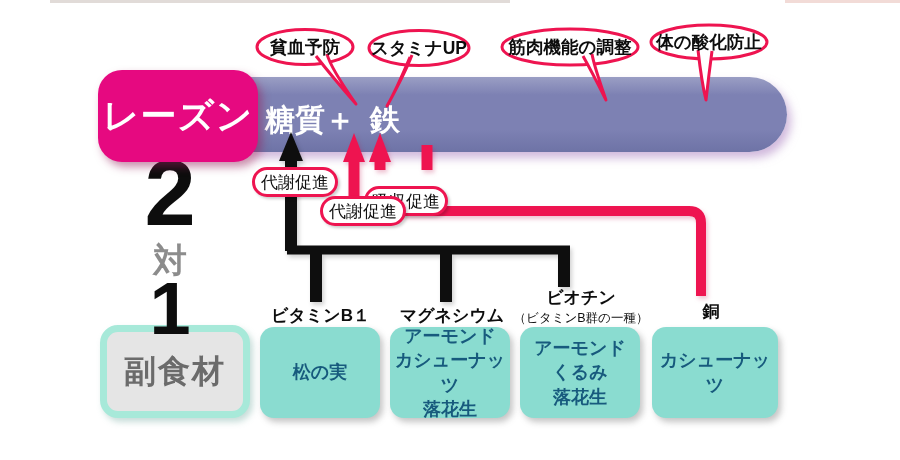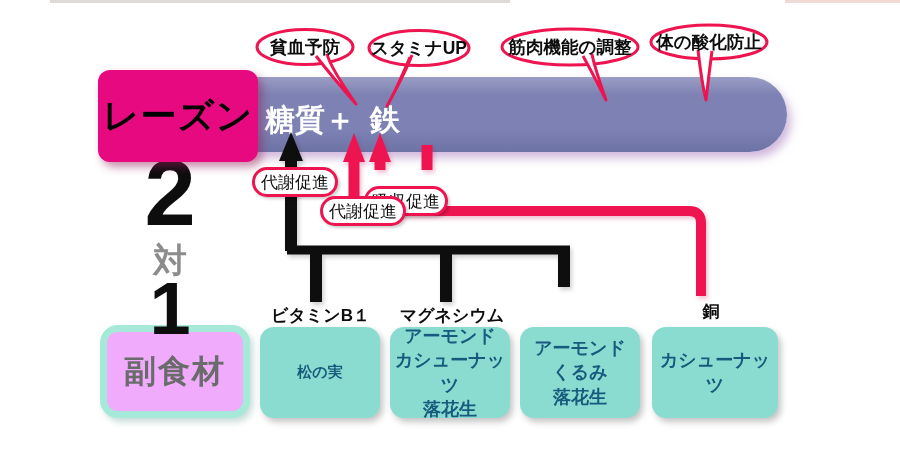--- a/index.html
+++ b/index.html
@@ -20,37 +20,37 @@
     display:flex;align-items:center;padding-left:15px;box-sizing:border-box;
     color:#ffffff;font-weight:bold;white-space:nowrap;padding-top:12px;
   }
   .bar-big{font-size:30px;}
   .bar-iron{font-size:30px;margin-left:15px;}
   .bar-small{font-size:20px;margin-left:4px;letter-spacing:.5px;}
 
   
   .raisin-box{
     position:absolute;left:98px;top:70px;width:160px;height:92px;z-index:5;
-    background:#e60980;border-radius:12px;box-shadow:4px 5px 9px rgba(150,30,90,.5);
+    background:#e60980;border-radius:24px;box-shadow:4px 5px 9px rgba(150,30,90,.5);
     display:flex;align-items:center;justify-content:center;
-    color:#000000;font-size:36px;font-weight:bold;letter-spacing:1px;
+    color:#ffffff;font-size:36px;font-weight:bold;letter-spacing:1px;
   }
 
   
   .ratio-2{position:absolute;left:126px;top:150px;width:88px;text-align:center;z-index:4;
     font-size:92px;font-weight:bold;color:#0d0d0d;line-height:.95;}
   .ratio-tai{position:absolute;left:126px;top:238px;width:88px;text-align:center;z-index:6;
     font-size:34px;font-weight:bold;color:#8c8c8c;}
   .ratio-1{position:absolute;left:126px;top:274px;width:88px;text-align:center;z-index:6;
     font-size:74px;font-weight:bold;color:#0d0d0d;line-height:.95;}
 
   
   .sub-box{
     position:absolute;left:100px;top:325px;width:150px;height:93px;z-index:2;box-sizing:border-box;
-    background:#f0abfc;border:7px solid #a7e9d9;border-radius:18px;
+    background:#e5e5e5;border:7px solid #a7e9d9;border-radius:18px;
     box-shadow:3px 4px 6px rgba(130,180,170,.45);
     display:flex;align-items:center;justify-content:center;
     font-size:32px;font-weight:bold;color:#6b6b6b;letter-spacing:2px;
   }
 
   
   .connector-layer{position:absolute;left:0;top:0;width:900px;height:460px;z-index:2;pointer-events:none;}
   .bubble-layer{position:absolute;left:0;top:0;width:900px;height:130px;z-index:3;pointer-events:none;}
   .bubble-text{font-family:"Liberation Sans",sans-serif;font-size:17.5px;font-weight:bold;fill:#0d0d0d;text-anchor:middle;}
 
@@ -74,21 +74,21 @@
   #nutrient-cu{left:682px;top:300px;width:58px;}
   .nutrient-note{display:block;font-size:12.5px;font-weight:normal;margin-top:1px;}
 
   
   .food-box{
     position:absolute;top:327px;height:91px;z-index:2;
     background:#8adcd0;border-radius:14px;box-shadow:3px 4px 6px rgba(110,110,110,.4);
     display:flex;align-items:center;justify-content:center;text-align:center;
     font-weight:bold;color:#175a7d;white-space:pre-line;line-height:1.35;
   }
-  #food-1{left:260px;width:120px;font-size:15px;}
+  #food-1{left:260px;width:120px;font-size:18px;}
   #food-2{left:390px;width:120px;font-size:18px;}
   #food-3{left:520px;width:120px;font-size:18px;}
   #food-4{left:652px;width:126px;font-size:18px;}
 </style>
 </head>
 <body>
 
 <div class="stage">
 
   <div class="strip" id="strip-left"></div>
@@ -145,20 +145,24 @@
 
   <div class="raisin-box">レーズン</div>
   <div class="ratio-2">2</div>
   <div class="ratio-tai">対</div>
   <div class="ratio-1">1</div>
 
   <div class="sub-box">副食材</div>
 
   <div class="nutrient-label" id="nutrient-b1">ビタミンB１</div>
   <div class="nutrient-label" id="nutrient-mg">マグネシウム</div>
+  <div class="nutrient-label" id="nutrient-biotin">
+    <span>ビオチン</span>
+    <span class="nutrient-note">（ビタミンB群の一種）</span>
+  </div>
   <div class="nutrient-label" id="nutrient-cu">銅</div>
 
   <div class="food-box" id="food-1">松の実</div>
   <div class="food-box" id="food-2">アーモンド
 カシューナッツ
 落花生</div>
   <div class="food-box" id="food-3">アーモンド
 くるみ
 落花生</div>
   <div class="food-box" id="food-4">カシューナッツ</div>

